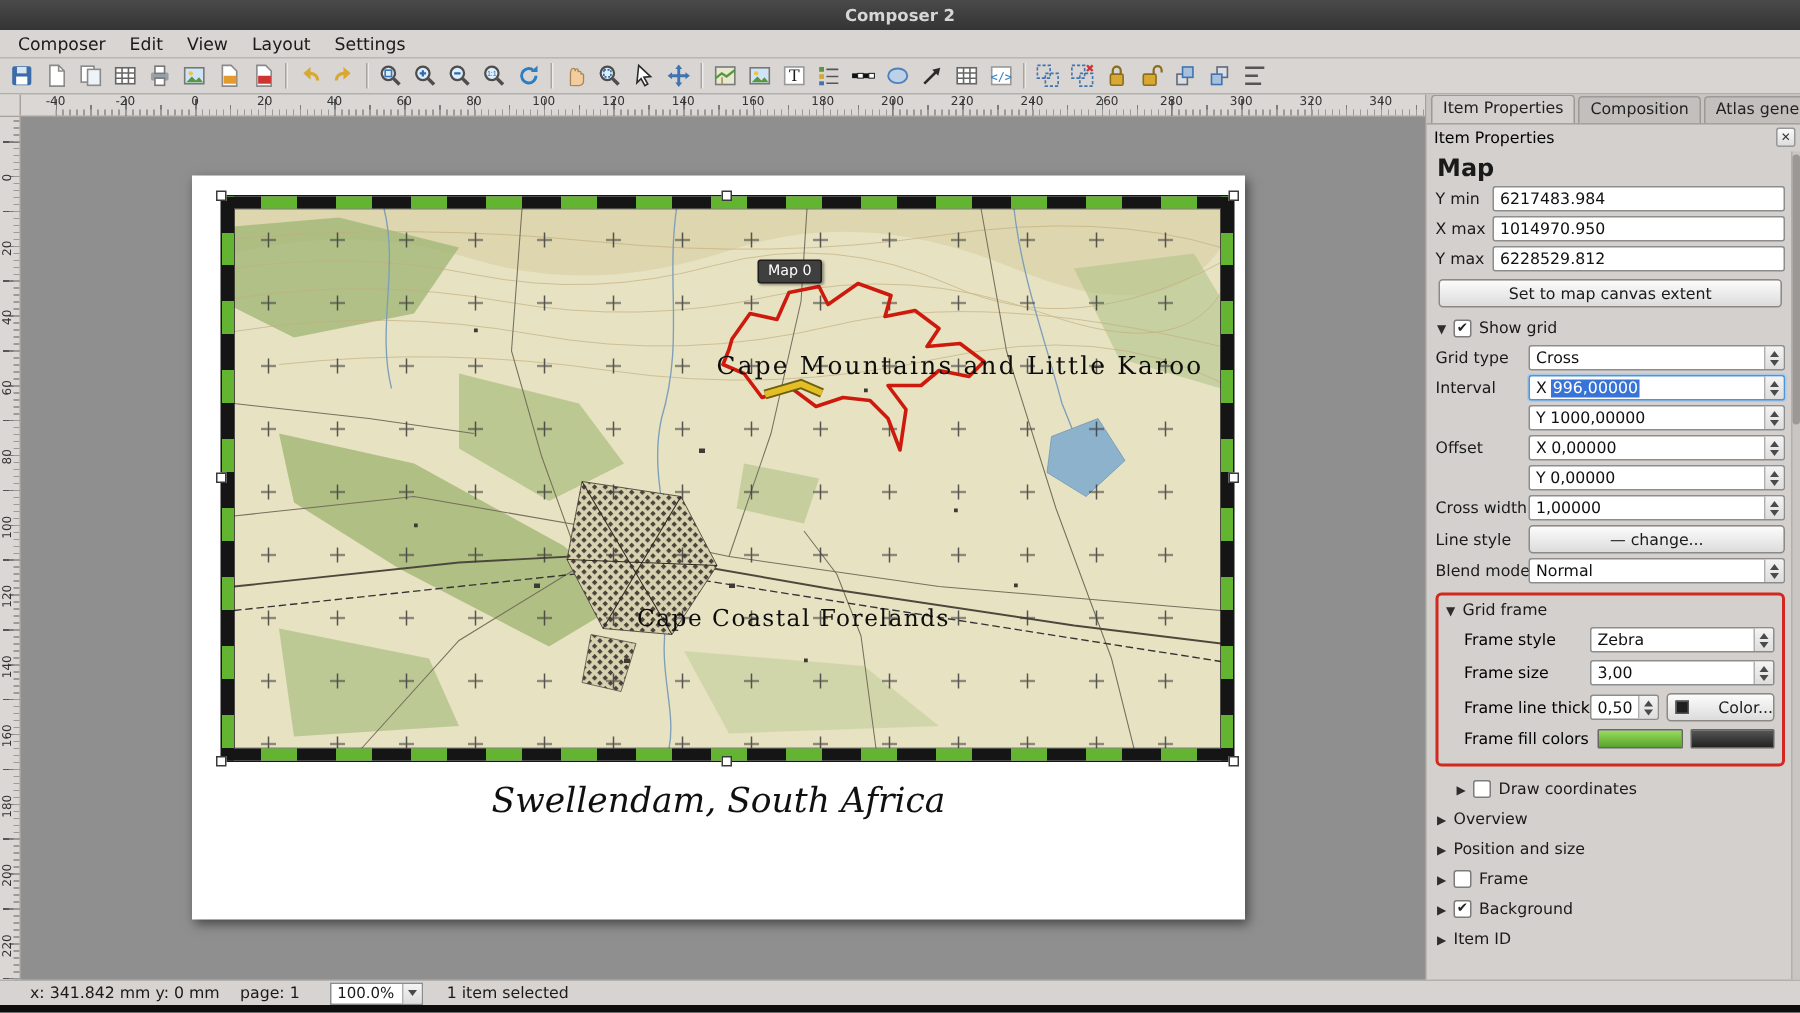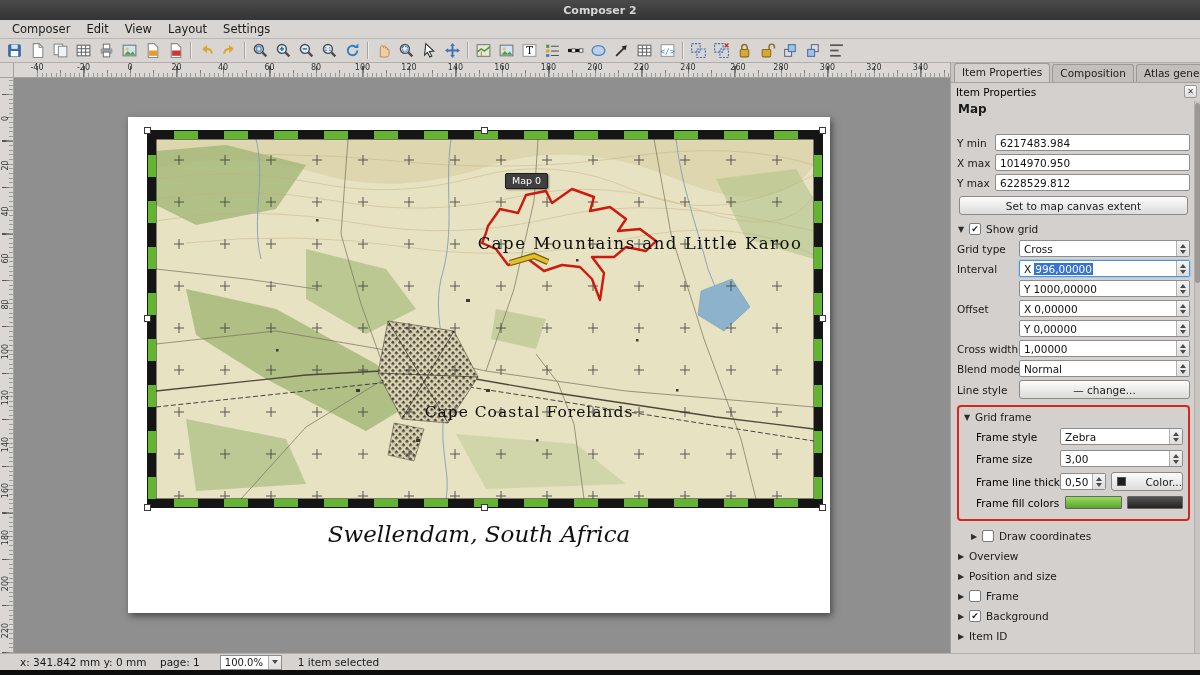--- a/index.html
+++ b/index.html
@@ -40,21 +40,21 @@
 .handle{position:absolute;width:7px;height:7px;background:#fff;border:1px solid #3a3a3a;z-index:5}
 .map-tooltip{position:absolute;left:357px;top:42px;background:#3f3f3f;border:1px solid #1d1d1d;color:#fff;font-size:9.5px;padding:1px 6px 2px;border-radius:2px;z-index:6;box-shadow:1px 1px 2px rgba(0,0,0,.4)}
 .page-title{position:absolute;left:0;right:0;top:404px;text-align:center;font-family:"DejaVu Serif","Liberation Serif",serif;font-style:italic;font-size:23px;color:#101010}
 .panel{width:250px;background:#d3d0cd;border-left:1px solid #a5a29e;display:flex;flex-direction:column;position:relative}
 .tabs{height:20px;display:flex;align-items:flex-end;background:#c7c4c1;padding-left:3px;border-bottom:1px solid #a5a29e;flex:0 0 auto}
 .tab{font-size:10.5px;padding:2px 7px 3px;background:#c2bfbc;border:1px solid #9c9996;border-bottom:none;border-radius:3px 3px 0 0;margin-right:2px;color:#222;white-space:nowrap}
 .tab.active{background:#d3d0cd;padding-bottom:4px}
 .dock-header{height:17px;display:flex;align-items:center;justify-content:space-between;padding:0 3px 0 5px;font-size:10.5px;flex:0 0 auto}
 .dock-close{width:13px;height:13px;border:1px solid #999;background:linear-gradient(#fafafa,#ddd);font-size:8px;display:flex;align-items:center;justify-content:center;border-radius:2px;color:#333}
 .props{flex:1;padding:1px 10px 0 6px;position:relative;overflow:hidden}
-.group-title{font-size:12px;font-weight:bold;margin:1px 0 18px 1px;color:#1a1a1a}
+.group-title{font-size:16px;font-weight:bold;margin:1px 0 3px 1px;color:#1a1a1a}
 .prow{display:flex;align-items:center;margin:3px 0}
 .lab{font-size:10.5px;color:#1a1a1a;white-space:nowrap}
 .lab-xs{width:38px}
 .lab-md{width:62px;text-align:left;padding-right:6px}
 .input,.combo,.spin{height:17px;background:#fff;border:1px solid #8d8d8d;border-radius:2px;font-size:10.5px;display:flex;align-items:center;color:#111}
 .input{flex:1;padding:0 4px}
 .combo{flex:1;justify-content:space-between;padding-left:4px;overflow:hidden}
 .spin{flex:1;padding-left:4px;overflow:hidden}
 .spin .val{flex:1;white-space:nowrap}
 .updown{width:13px;align-self:stretch;border-left:1px solid #b0b0b0;display:flex;flex-direction:column;align-items:center;justify-content:center;gap:2px;background:linear-gradient(#f4f4f4,#ddd);flex:0 0 auto}
@@ -584,32 +584,32 @@
           <span class="lab lab-md">Cross width</span>
           <span class="spin">
             <span class="val">1,00000</span>
             <span class="updown">
                 <span class="tri-up"></span>
                 <span class="tri-down"></span>
               </span>
           </span>
         </div>
         <div class="prow">
+          <span class="lab lab-md">Line style</span>
+          <span class="btn" style="flex:1">— change...</span>
+        </div>
+        <div class="prow">
           <span class="lab lab-md">Blend mode</span>
           <span class="combo">
             <span>Normal</span>
             <span class="updown">
                 <span class="tri-up"></span>
                 <span class="tri-down"></span>
               </span>
           </span>
-        </div>
-        <div class="prow">
-          <span class="lab lab-md">Line style</span>
-          <span class="btn" style="flex:1">— change...</span>
         </div>
 
         <div class="redbox">
           <div class="gf-header">
             <span class="expander">▼</span>
             <span class="lab">Grid frame</span>
           </div>
           <div class="gf-row">
             <span class="gf-lab">Frame style</span>
             <span class="combo">

